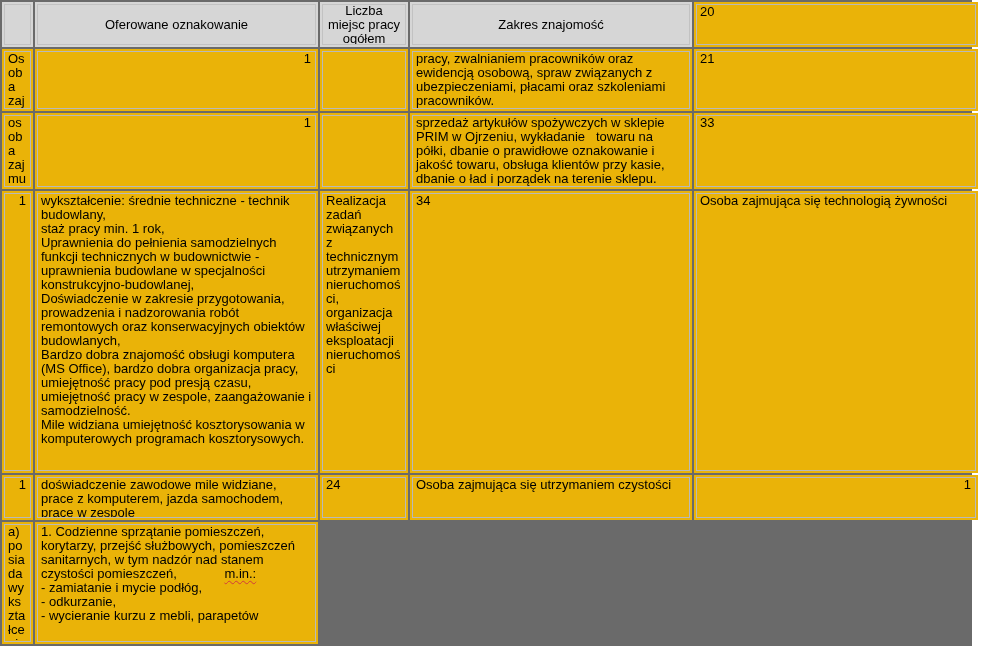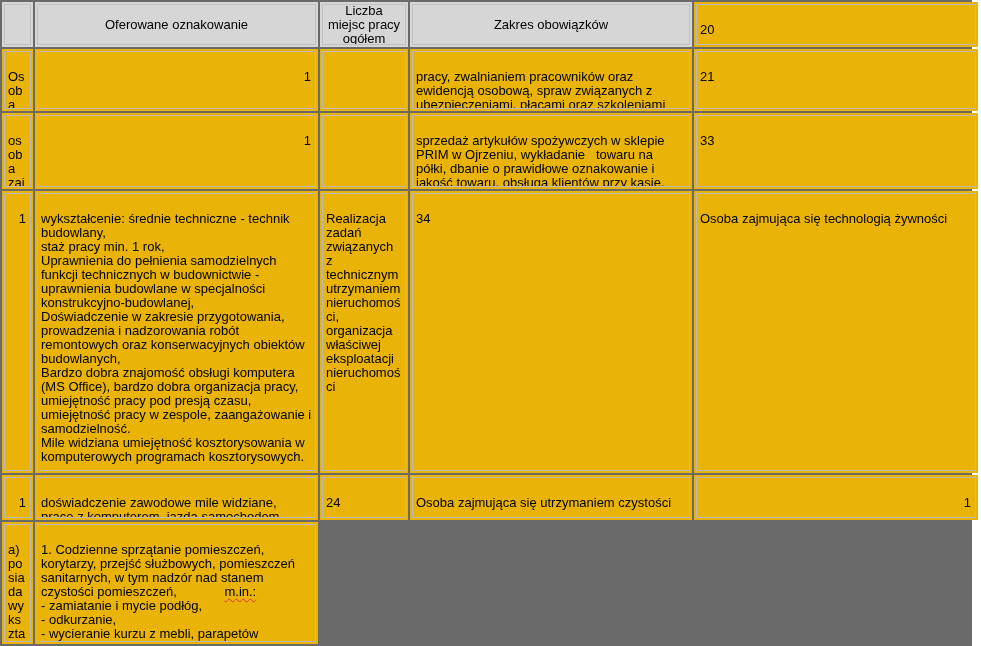--- a/index.html
+++ b/index.html
@@ -22,21 +22,21 @@
     min-width: 0;
     min-height: 0;
     overflow: hidden;
   }
   .cell.head { background: #d6d6d6; }
   .inner {
     box-sizing: border-box;
     margin: 2px;
     height: calc(100% - 4px);
     border: 1px solid #b9b9b9;
-    padding: 18px 3px;
+    padding: 0 3px;
     font-size: 13px;
     line-height: 14px;
     color: #000000;
     white-space: pre-wrap;
     overflow: hidden;
     overflow-wrap: break-word;
   }
   .head .inner {
     border-color: #c2c2c2;
     display: flex;
@@ -70,21 +70,21 @@
         <span>Oferowane oznakowanie</span>
       </div>
   </div>
   <div class="cell head">
     <div class="inner">
         <span>Liczba miejsc pracy ogółem</span>
       </div>
   </div>
   <div class="cell head">
     <div class="inner">
-        <span>Zakres obowiązków</span>
+        <span>Zakres znajomość</span>
       </div>
   </div>
 
   <div class="cell">
     <div class="inner"><span>20</span></div>
   </div>
   <div class="cell">
     <div class="inner"><span>Osoba zajmująca się sprawami pracowniczymi</span></div>
   </div>
   <div class="cell num">

